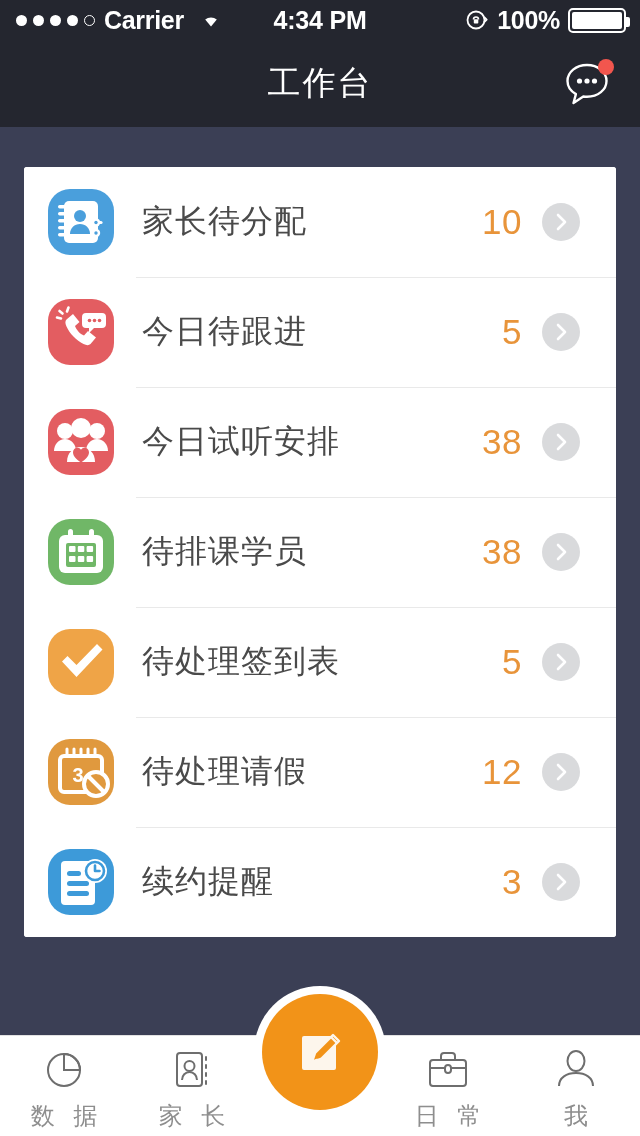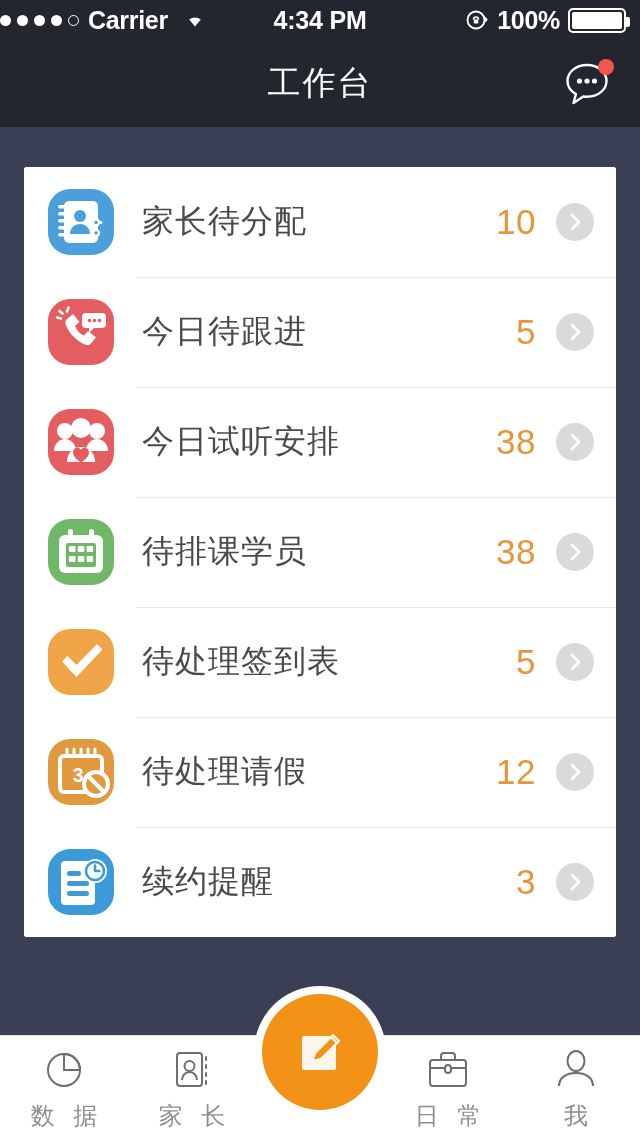--- a/index.html
+++ b/index.html
@@ -11,21 +11,21 @@
     position:relative;
     -webkit-font-smoothing:antialiased;
   }
 
   
   .statusbar{
     height:40px; background:#24262f; color:#ffffff;
     display:flex; align-items:center; position:relative;
     font-size:25px; letter-spacing:.2px;
   }
-  .sb-left{ display:flex; align-items:center; gap:9px; }
+  .sb-left{ display:flex; align-items:center; gap:9px; padding-left:16px; }
   .dots{ display:flex; align-items:center; gap:6px; }
   .dot{ width:11px; height:11px; border-radius:50%; background:#fff; }
   .dot.hollow{ background:transparent; border:1.6px solid #fff; }
   .carrier{ font-size:25px; font-weight:700; letter-spacing:-.3px; }
   .wifi{ width:28px; height:20px; position:relative; margin-left:4px; }
   .wifi svg{ display:block; }
   .sb-center{
     position:absolute; left:0; right:0; text-align:center;
     font-size:25px; font-weight:700; letter-spacing:-.2px;
   }
@@ -62,21 +62,21 @@
   .content{
     position:absolute; top:127px; left:0; right:0; bottom:101px;
     background:#3b3f55;
   }
   .card{
     margin:40px 24px 0 24px; background:#ffffff; border-radius:3px;
     overflow:hidden;
   }
   .row{
     height:110px; display:flex; align-items:center;
-    padding:0 22px 0 22px; position:relative; background:#fff;
+    padding:0 36px 0 22px; position:relative; background:#fff;
   }
   .row + .row::before{
     content:""; position:absolute; left:112px; right:0; top:0;
     height:1px; background:#e9e9e9;
   }
   .row-icon{
     width:70px; height:70px; flex:0 0 70px; position:relative;
   }
   .row-icon svg{ display:block; }
   .row-label{

